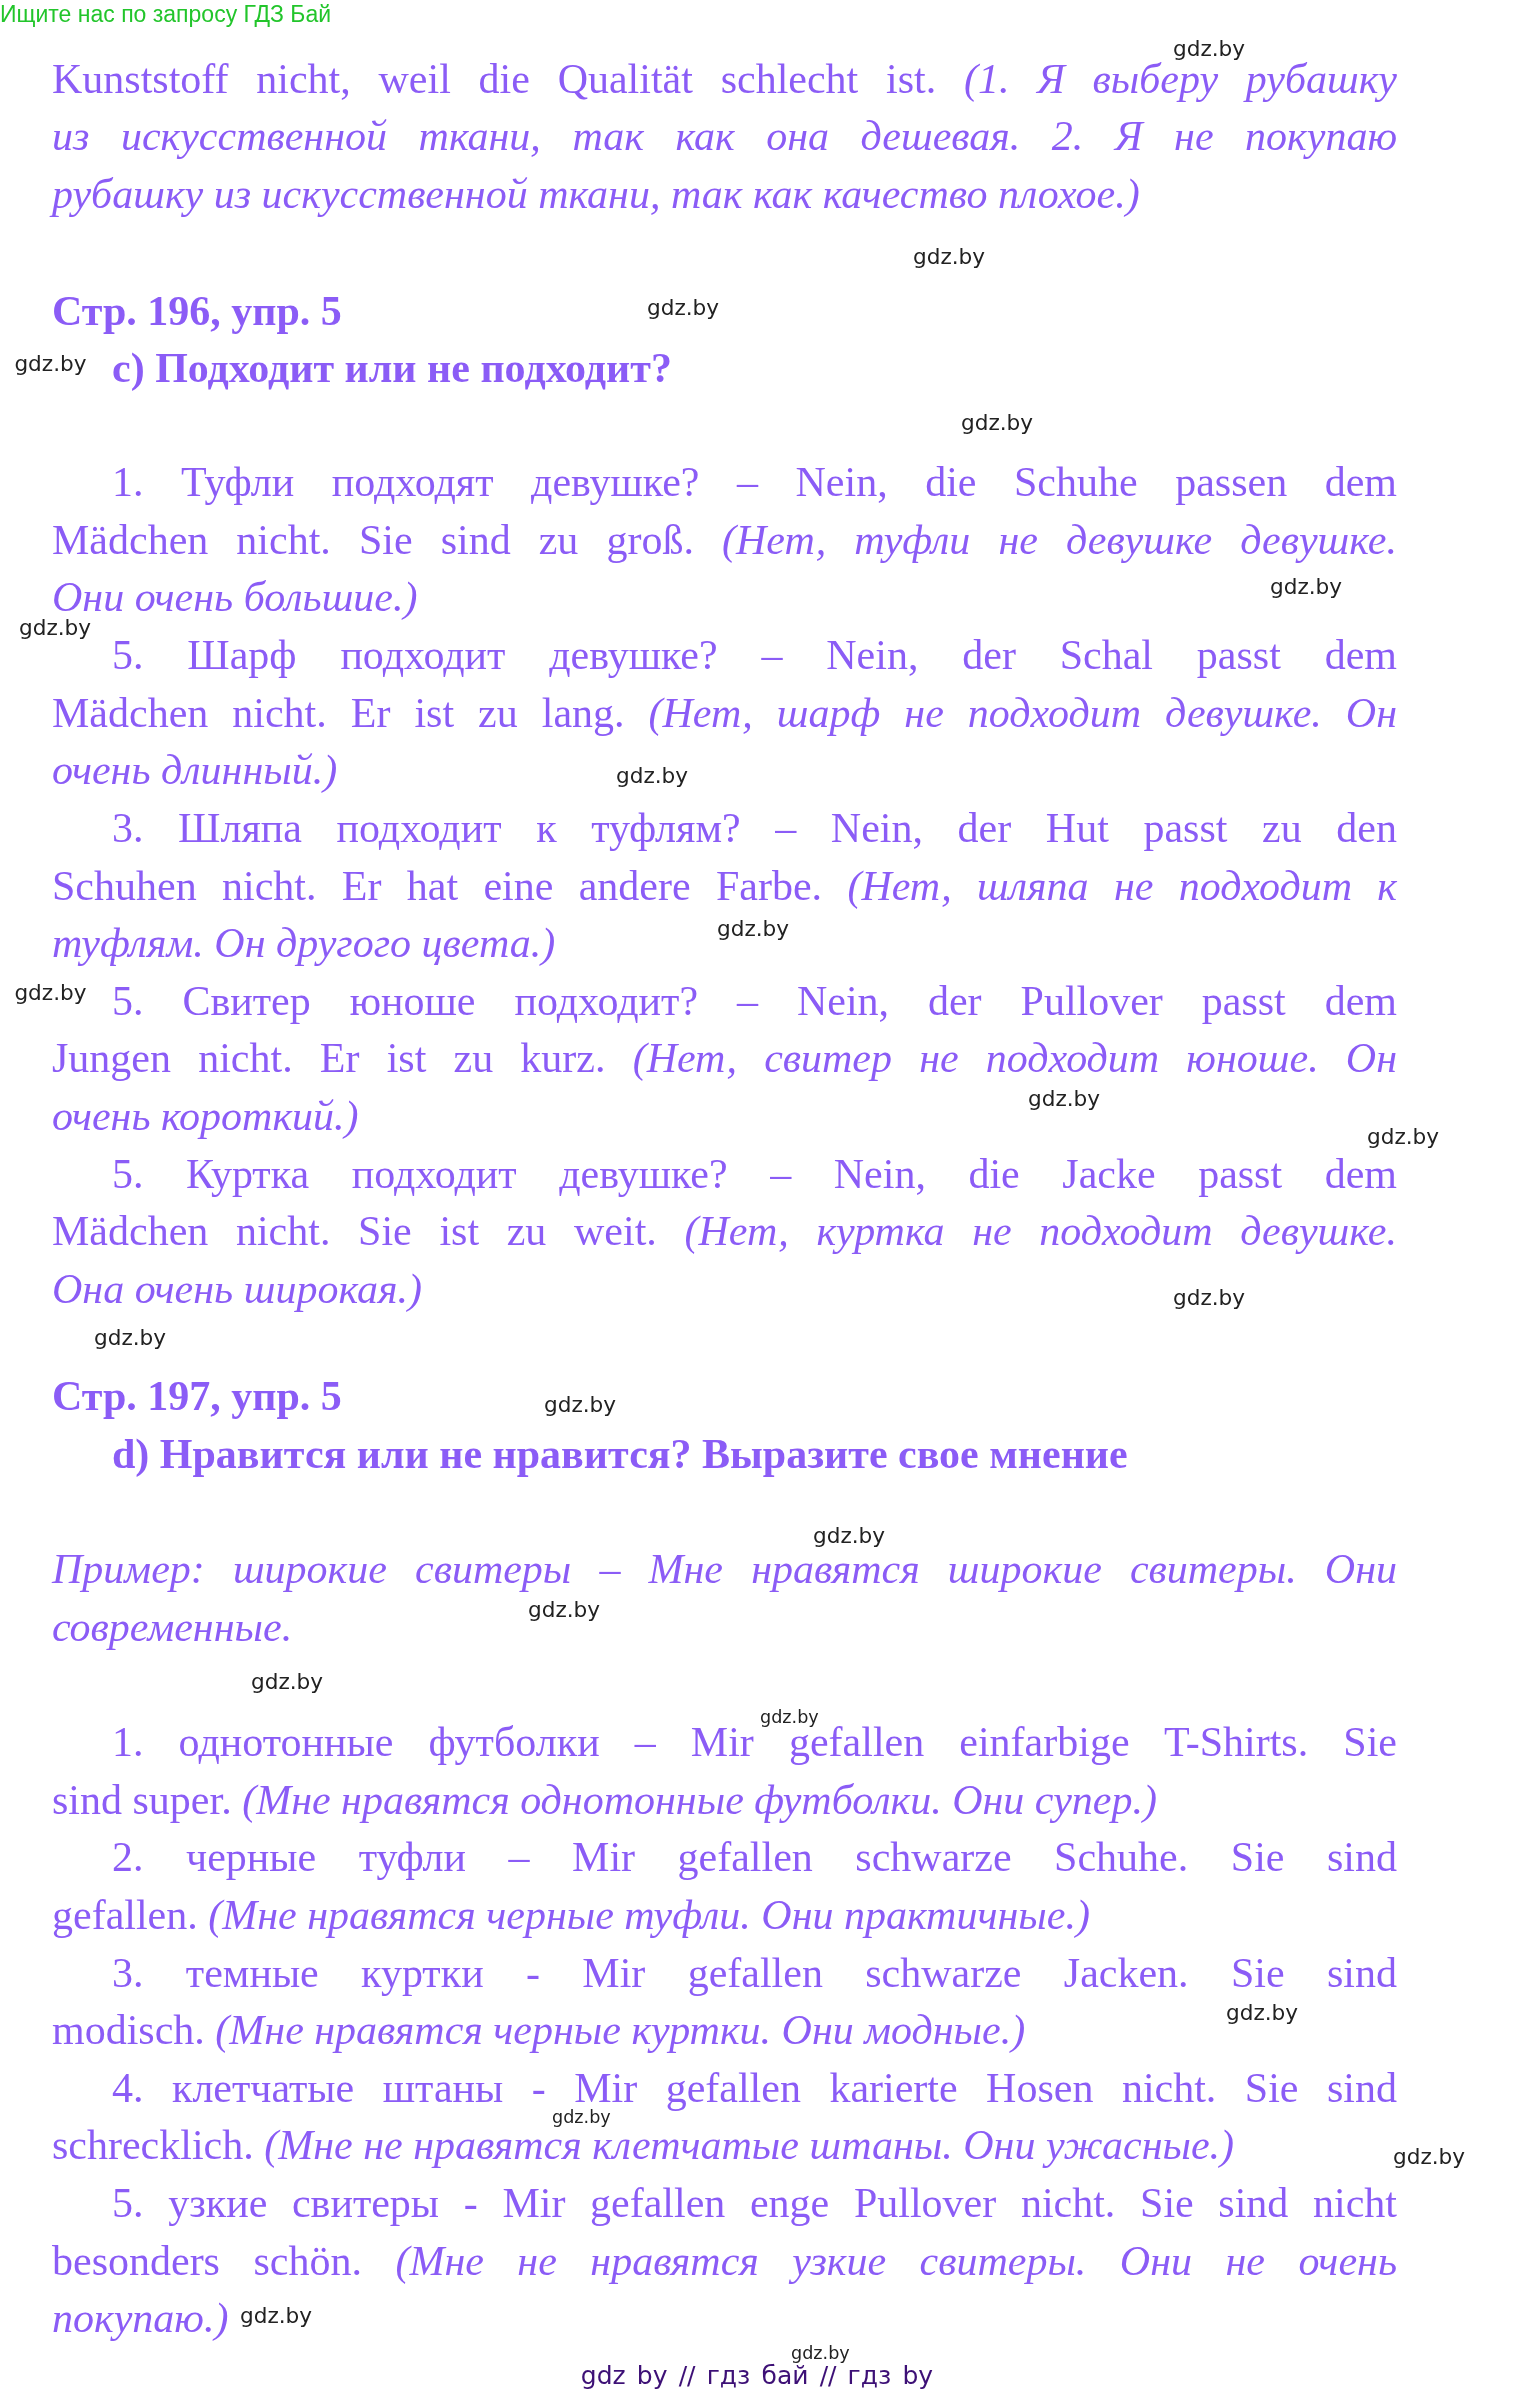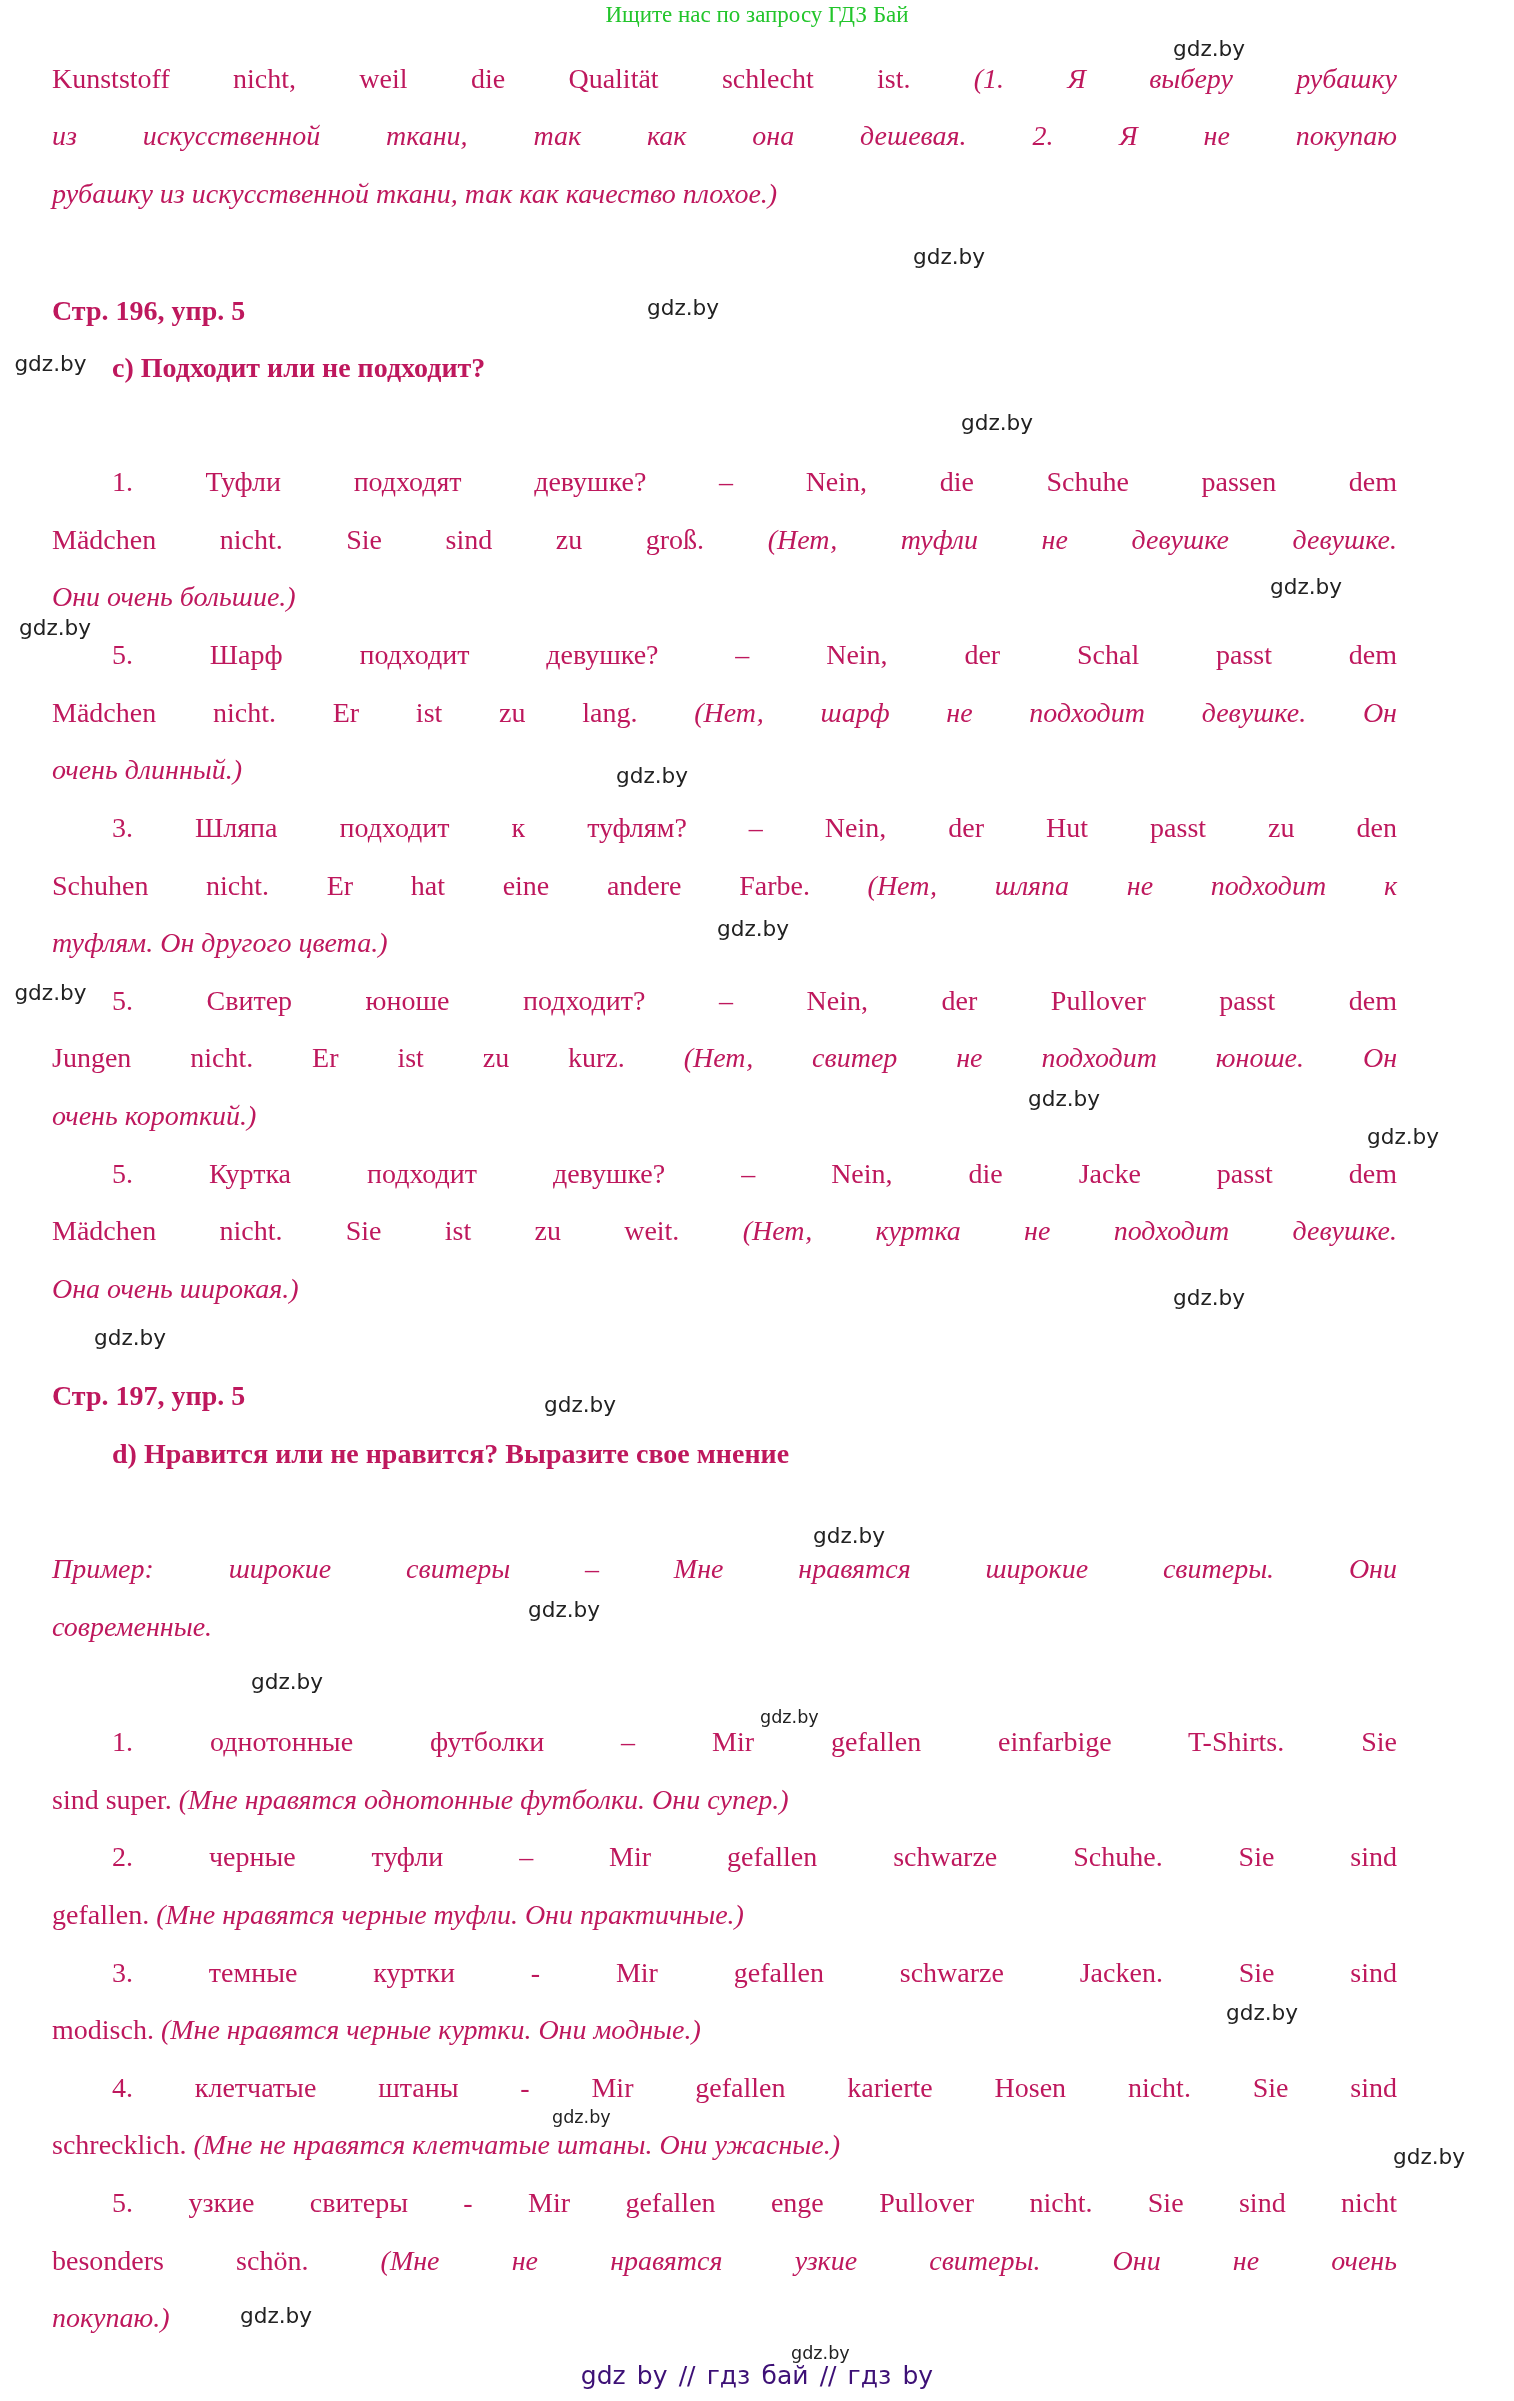--- a/index.html
+++ b/index.html
@@ -1,22 +1,22 @@
 <!DOCTYPE html>
 <html style="font-size:12.8px"><head>
 <meta charset="utf-8">
 <style>
   html,body{margin:0;padding:0;background:#fff;}
   body{width:1514px;height:2401px;position:relative;overflow:hidden;}
-  .hdr{position:absolute;top:0;left:0;width:1514px;text-align:center;color:#22c52b;
-       font-family:Liberation Serif, serif;font-size:23px;line-height:29px;}
+  .hdr{position:absolute;top:0;left:0;width:1514px;text-align:left;color:#22c52b;
+       font-family:Liberation Sans, sans-serif;font-size:23px;line-height:29px;}
   .ftr{position:absolute;top:2360px;left:0;width:1514px;text-align:center;color:#3d1076;
        font-family:"DejaVu Sans",sans-serif;font-size:25px;line-height:32px;word-spacing:3.2px;}
   .ln{position:absolute;left:52px;width:1345px;font-family:"Liberation Serif",serif;
-      font-size:28px;line-height:58px;color:#be185d;white-space:nowrap;}
+      font-size:42px;line-height:58px;color:#8b5cf6;white-space:nowrap;}
   .j{text-align:justify;text-align-last:justify;}
   .ind{left:112px;width:1285px;}
   .it{font-style:italic;}
   .b{font-weight:bold;}
   .wm{position:absolute;font-family:"DejaVu Sans",sans-serif;font-size:21.6px;color:#222;line-height:24px;}
   .wm.sm{font-size:17.6px;}
 </style>
 </head>
 <body>
 

